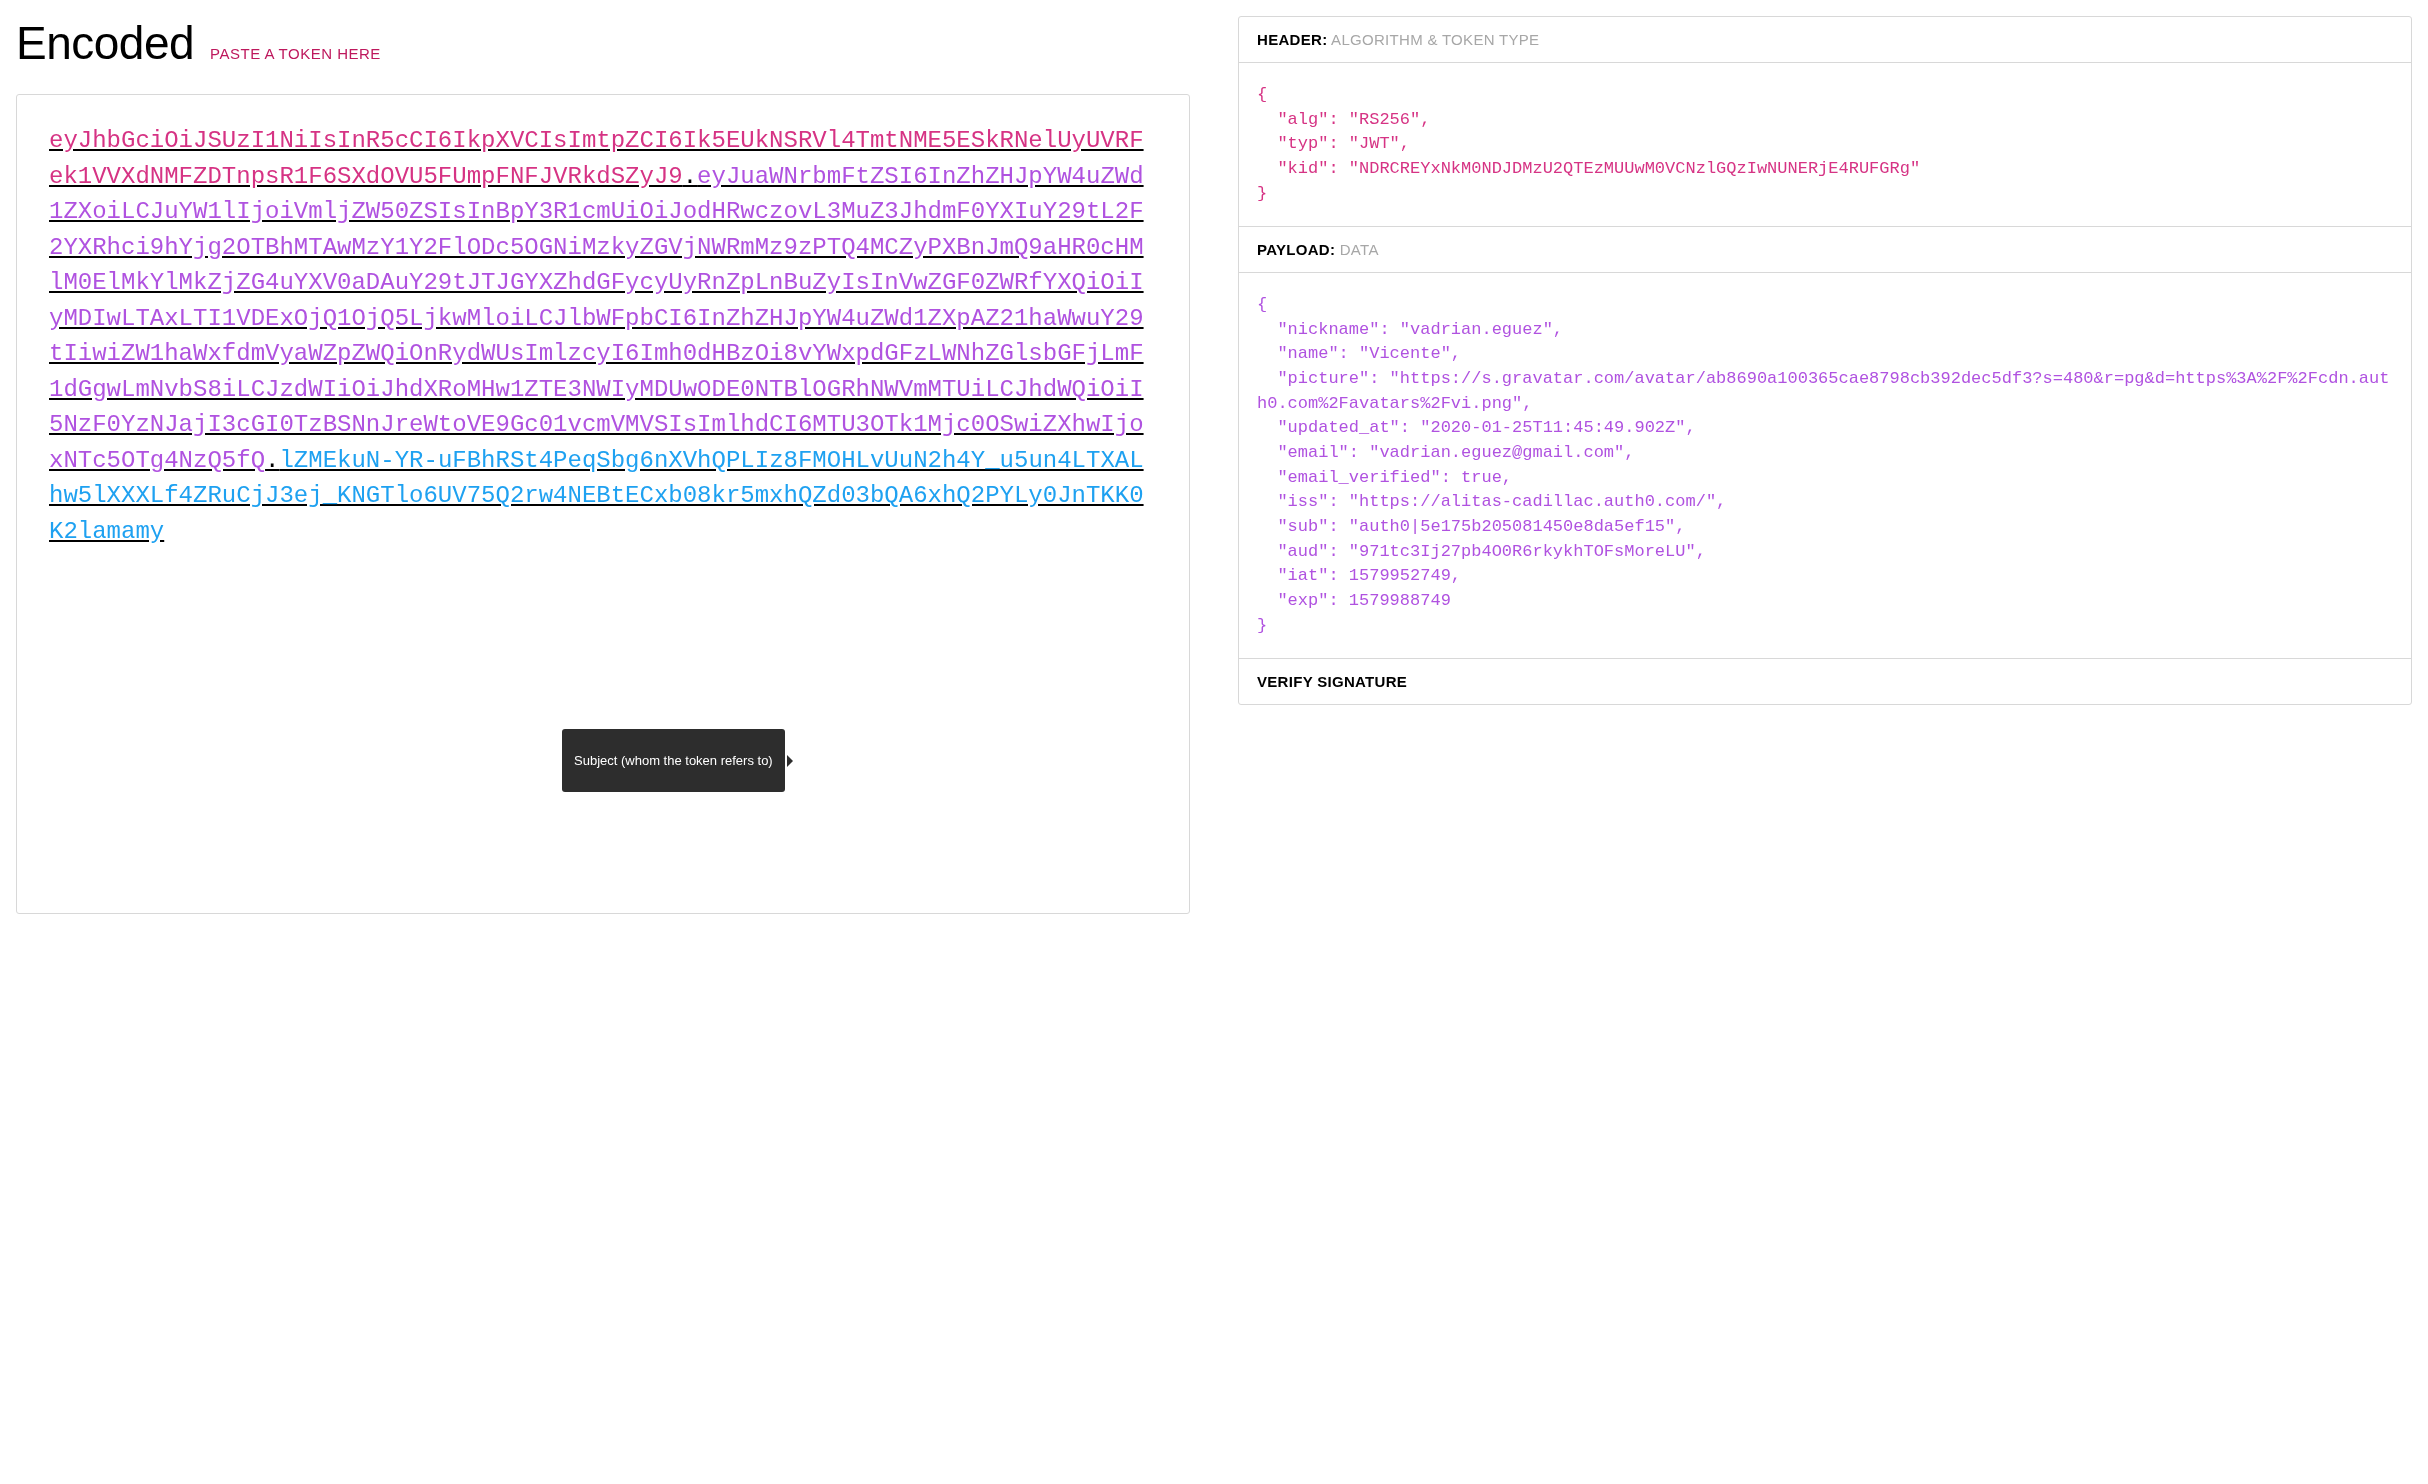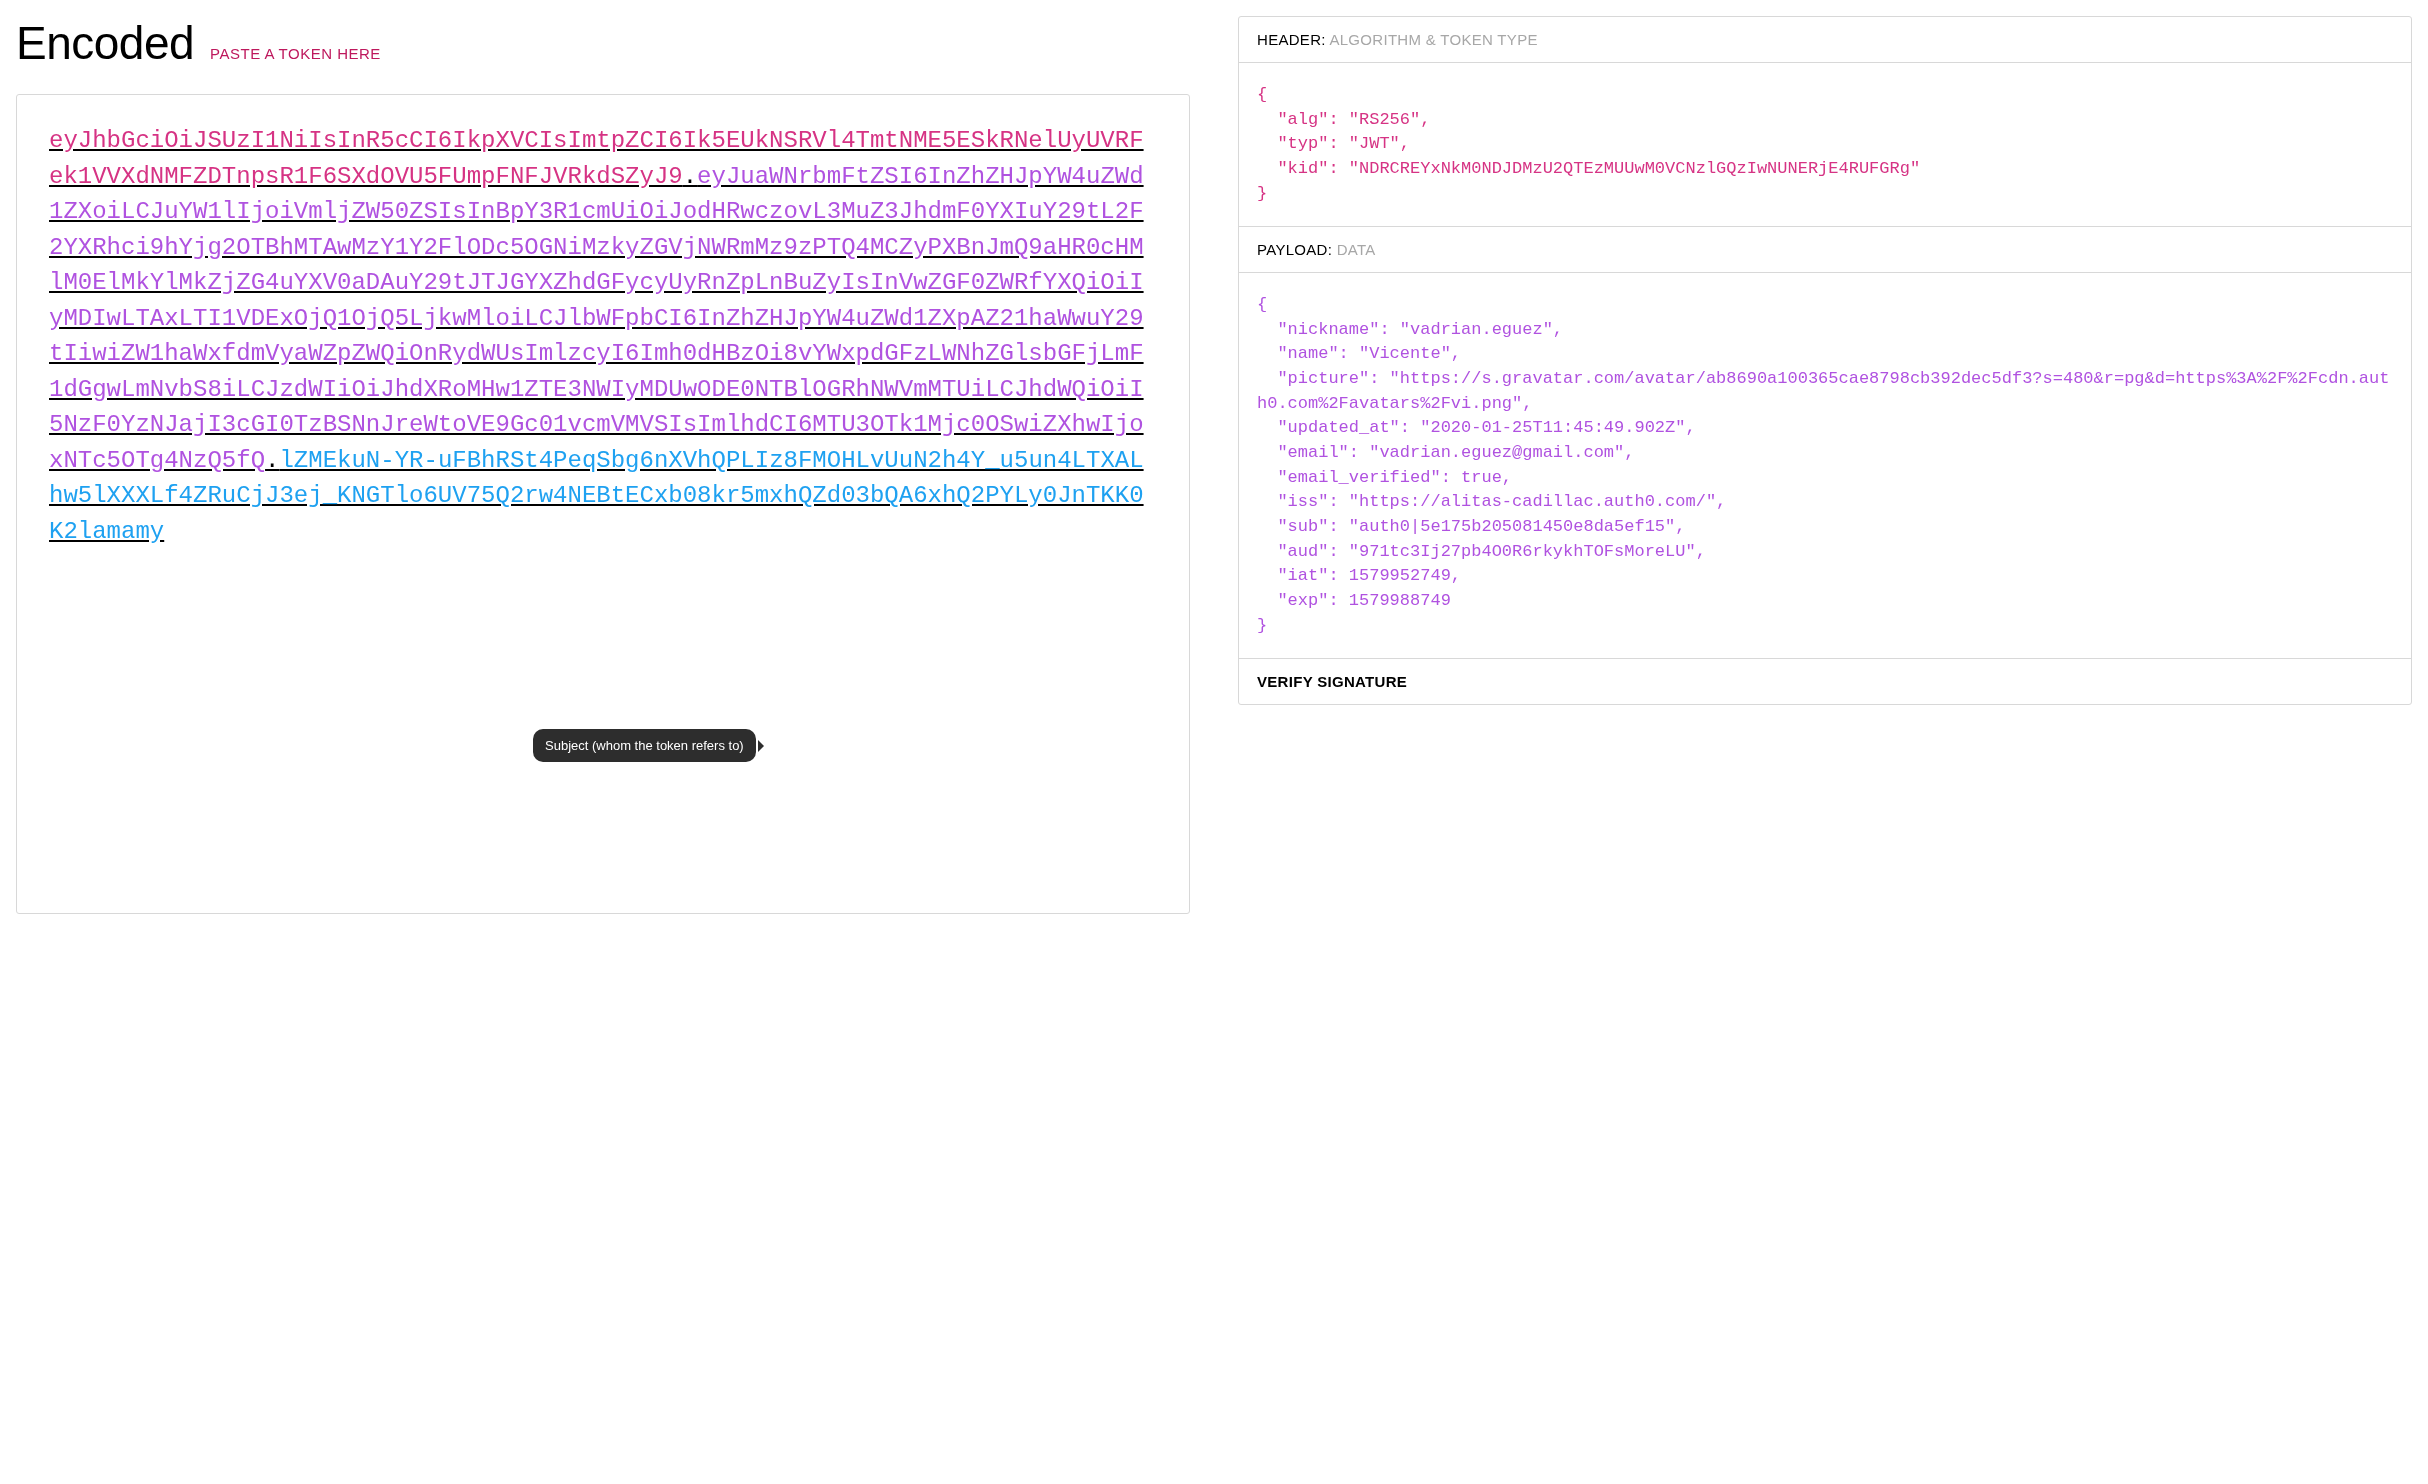--- a/index.html
+++ b/index.html
@@ -60,21 +60,21 @@
     display: flex;
     flex-direction: column;
   }
   .section-header {
     padding: 14px 18px;
     font-size: 15px;
     color: #000;
     letter-spacing: 0.3px;
     border-bottom: 1px solid #d8d8d8;
   }
-  .section-header .label-main { color: #000; font-weight: 400; }
+  .section-header .label-main { color: #000; font-weight: 700; }
   .section-header .label-sub { color: #a7a7a7; font-weight: 400; text-align: center; }
   .section-body {
     padding: 20px 18px;
     font-family: "SFMono-Regular", Consolas, "Liberation Mono", Menlo, monospace;
     font-size: 17px;
     line-height: 1.45;
     white-space: pre-wrap;
     word-break: break-all;
     border-bottom: 1px solid #d8d8d8;
   }
@@ -86,25 +86,25 @@
     font-weight: 700;
     color: #000000;
     letter-spacing: 0.3px;
   }
   .tooltip {
     position: absolute;
     background: #2d2d2d;
     color: #fff;
     font-family: -apple-system, BlinkMacSystemFont, "Segoe UI", Helvetica, Arial, sans-serif;
     font-size: 13px;
-    padding: 7px 12px;
-    border-radius: 10px;
+    padding: 22px 12px;
+    border-radius: 3px;
     white-space: nowrap;
     top: 634px;
-    left: 516px;
+    left: 545px;
   }
   .tooltip::after {
     content: "";
     position: absolute;
     right: -8px;
     top: 50%;
     transform: translateY(-50%);
     border: 6px solid transparent;
     border-left-color: #2d2d2d;
     border-right: none;

